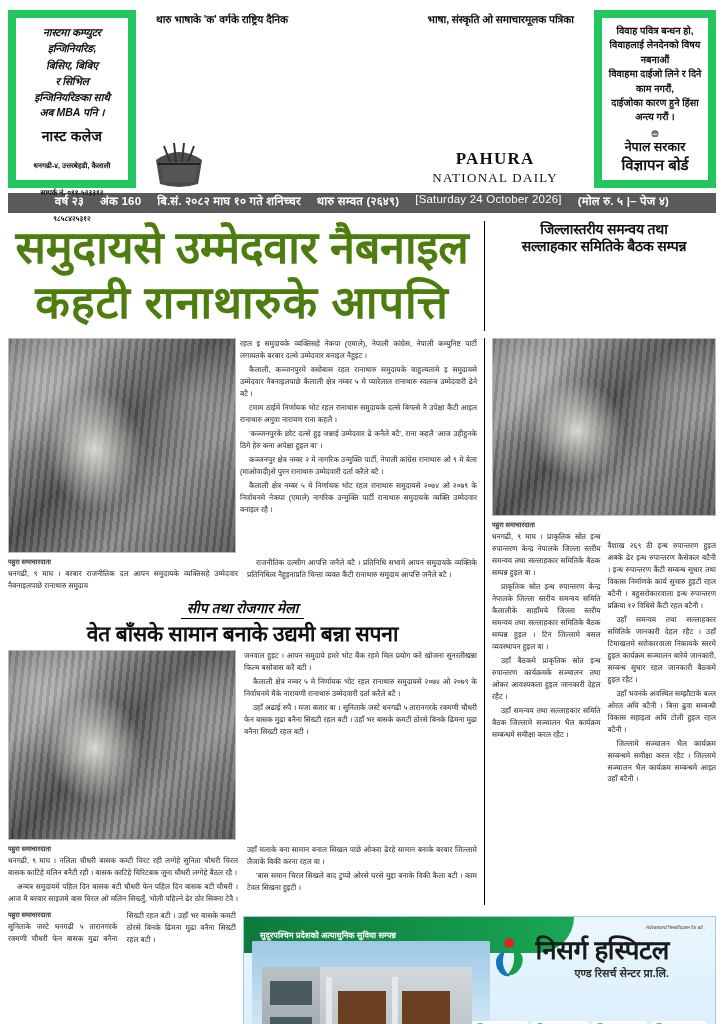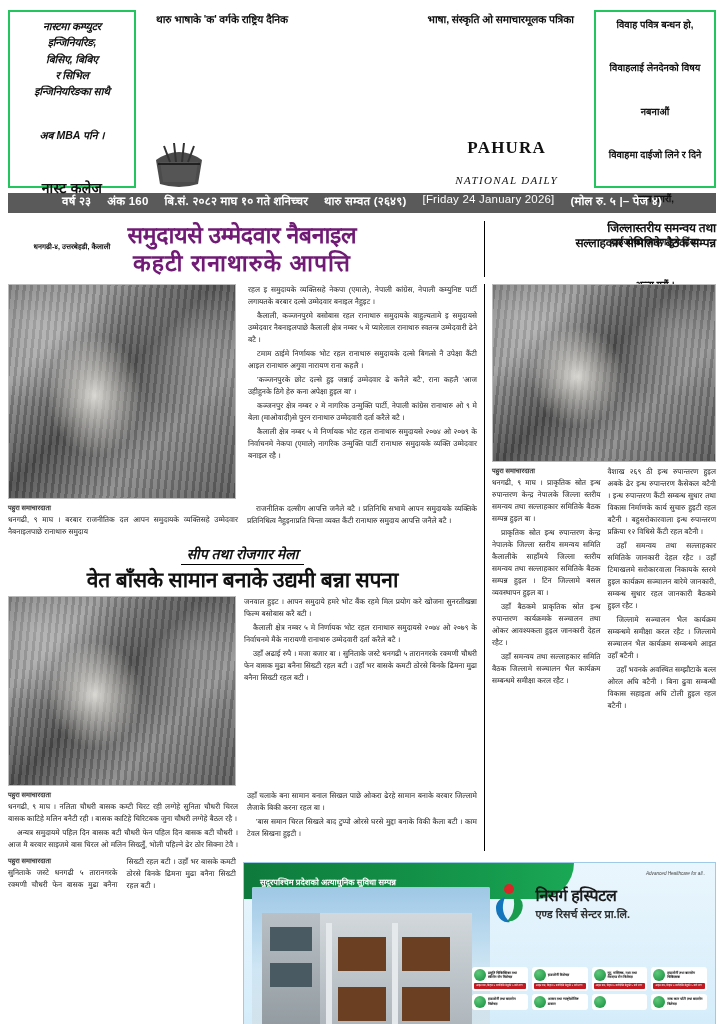--- a/index.html
+++ b/index.html
@@ -7,23 +7,23 @@
     width:724px;height:1024px;overflow:hidden;
     background:#ffffff;
     font-family:"Liberation Sans","DejaVu Sans",sans-serif;
     color:#111;
   }
   .page{position:relative;width:724px;height:1024px;box-sizing:border-box;padding:10px 8px 6px 8px;}
 
   
   .masthead{display:flex;align-items:stretch;gap:6px;height:178px;}
   .ad-box{
-    border:2px solid #22c55e;box-sizing:border-box;
+    border:8px solid #22c55e;box-sizing:border-box;
     display:flex;flex-direction:column;align-items:center;justify-content:flex-start;
-    padding:6px 4px;text-align:center;background:#fff;gap:29px;
+    padding:6px 4px;text-align:center;background:#fff;
   }
   .ad-left{width:128px;}
   .ad-right{width:122px;}
   .ad-left .ital{font-style:italic;font-weight:700;font-size:10.5px;line-height:1.55;letter-spacing:-.2px;}
   .ad-left .mba{font-style:italic;font-weight:700;font-size:10.5px;line-height:1.5;}
   .ad-left .college{font-weight:700;font-size:14px;margin-top:5px;letter-spacing:.3px;}
   .ad-left .small{font-size:7.2px;font-weight:700;line-height:1.45;margin-top:16px;}
   .ad-right .line{font-weight:700;font-size:9.6px;line-height:1.5;}
   .ad-right .emblem{width:26px;height:26px;margin:5px auto 2px;}
   .ad-right .gov{font-weight:700;font-size:12.5px;line-height:1.25;margin-top:1px;}
@@ -37,40 +37,40 @@
     font-family:"Liberation Serif","DejaVu Serif",serif;
     font-weight:700;font-size:118px;line-height:.86;letter-spacing:-2px;
     color:#fff;
     -webkit-text-stroke:3px #000;
     text-shadow:4px 4px 0 #000,-1px -1px 0 #000;
     margin-top:-6px;
   }
   .basket{position:absolute;left:6px;bottom:-2px;width:62px;height:52px;}
   .romanbox{position:absolute;right:30px;bottom:2px;text-align:center;}
   .romanbox .pahura{font-family:"Liberation Serif",serif;font-weight:700;font-size:17px;letter-spacing:1.2px;}
-  .romanbox .natdaily{font-family:"Liberation Serif",serif;font-style:italic;font-size:11px;letter-spacing:1.3px;margin-top:16px;}
+  .romanbox .natdaily{font-family:"Liberation Serif",serif;font-size:13px;letter-spacing:1.3px;margin-top:1px;}
 
   
   .infobar{
     margin-top:5px;background:#5a5a5a;color:#fff;
     height:20px;display:flex;align-items:flex-start;justify-content:center;gap:16px;
     font-size:11.5px;font-weight:700;letter-spacing:.2px;
   }
   .infobar .eng{font-family:"Liberation Sans",sans-serif;font-weight:400;}
 
   
   .headrow{display:flex;gap:8px;margin-top:8px;}
   .head-left{flex:1;min-width:0;}
   .head-right{width:232px;border-left:1.5px solid #000;padding-left:7px;box-sizing:border-box;}
   .h1{
-    font-weight:700;font-size:23px;line-height:1.22;text-align:center;
-    letter-spacing:-.3px;color:#701a75;
+    font-weight:700;font-size:45px;line-height:1.22;text-align:center;
+    letter-spacing:-.3px;color:#4d7c0f;
   }
   .h1 .l2{letter-spacing:1px;}
-  .h2{font-weight:700;font-size:12px;line-height:1.24;text-align:right;letter-spacing:-.2px;}
+  .h2{font-weight:700;font-size:14px;line-height:1.24;text-align:center;letter-spacing:-.2px;}
 
   
   .body-grid{display:flex;gap:7px;margin-top:7px;}
   .col-main{flex:1;min-width:0;}
   .col-right{width:232px;border-left:1.5px solid #000;padding-left:7px;box-sizing:border-box;}
 
   .photo{
     background:linear-gradient(135deg,#6e6e6e 0%,#9a9a9a 22%,#4f4f4f 46%,#8d8d8d 70%,#5c5c5c 100%);
     position:relative;overflow:hidden;border:1px solid #bbb;box-sizing:border-box;
   }
@@ -120,21 +120,21 @@
     background:linear-gradient(170deg,#cfd6da 0%,#aab3b9 35%,#8e979d 100%);
     border-radius:2px;overflow:hidden;
   }
   .ad-building .sky{position:absolute;inset:0;background:linear-gradient(180deg,#9ec8e6,#cfe6f4 40%,#d8dde0 100%);}
   .ad-building .blk{position:absolute;background:#b9c0c5;}
   .ad-building .win{position:absolute;background:#6b3f22;}
   .ad-building .glass{position:absolute;background:#4a5a63;}
   .ad-logo{position:absolute;right:8px;top:20px;width:220px;text-align:left;}
   .ad-logo .mark{display:inline-block;vertical-align:middle;width:40px;height:42px;}
   .ad-logo .nm{display:inline-block;vertical-align:middle;margin-left:4px;}
-  .ad-logo .nm1{font-size:16px;font-weight:700;color:#1a1a1a;line-height:1;letter-spacing:-.4px;}
+  .ad-logo .nm1{font-size:26px;font-weight:700;color:#1a1a1a;line-height:1;letter-spacing:-.4px;}
   .ad-logo .nm2{font-size:11px;font-weight:700;color:#2f2f2f;text-align:right;margin-top:2px;}
   .ad-tagline-en{position:absolute;right:10px;top:8px;font-size:4.6px;color:#444;font-style:italic;}
   .ad-subhead{
     position:absolute;right:12px;top:82px;width:300px;text-align:center;
     font-size:16.5px;font-weight:700;color:#111;
   }
   .svc-grid{
     position:absolute;left:228px;right:8px;top:104px;
     display:grid;grid-template-columns:repeat(4,1fr);gap:3px 4px;
   }
@@ -204,21 +204,21 @@
       <div class="gov">नेपाल सरकार</div>
       <div class="board">विज्ञापन बोर्ड</div>
     </div>
   </div>
 
   <div class="infobar">
     <span>वर्ष २३</span>
     <span>अंक 160</span>
     <span>बि.सं. २०८२ माघ १० गते शनिच्चर</span>
     <span>थारु सम्वत (२६४९)</span>
-    <span class="eng">[Friday 24 January  2026]</span>
+    <span class="eng">[Saturday 24 October  2026]</span>
     <span>(मोल रु. ५ |– पेज ४)</span>
   </div>
 
   <div class="headrow">
     <div class="head-left">
       <div class="h1">
         <div>समुदायसे उम्मेदवार नैबनाइल</div>
         <div class="l2">कहटी रानाथारुके आपत्ति</div>
       </div>
     </div>
@@ -227,21 +227,21 @@
         <div>जिल्लास्तरीय समन्वय तथा</div>
         <div>सल्लाहकार समितिके बैठक सम्पन्न</div>
       </div>
     </div>
   </div>
 
   <div class="body-grid">
 
     <div class="col-main">
 
-      <div style="display:flex;gap:12px;">
+      <div style="display:flex;gap:4px;">
         <div style="width:228px;flex:0 0 228px;">
           <div class="photo photo-a"></div>
         </div>
         <div style="flex:1;min-width:0;">
           <p class="art first">रहल इ समुदायके व्यक्तिसहे नेकपा (एमाले), नेपाली कांग्रेस, नेपाली कम्युनिष्ट पार्टी लगायतके बरबार दल्से उम्मेदवार बनाइल नैहुइट ।</p>
           <p class="art">कैलाली, कञ्जनपुरमे बसोबास रहल रानाथारु समुदायके बाहुल्यतामे इ समुदायसे उम्मेदवार नैबनाइलपाछे कैलाली क्षेत्र नम्बर ५ मे प्यारेलाल रानाथारु स्वतन्त्र उम्मेदवारी ढेने बटै ।</p>
           <p class="art">टमाम ठाईमे निर्णायक भोट रहल रानाथारु समुदायके दल्से बिगत्से नै उपेक्षा कैंटी आइल रानाथारु अगुवा नारायण राना कहलै ।</p>
           <p class="art">'कञ्जनपुरके छोट दल्से हुइ जन्नाई उम्मेदवार ढे कनैले बटै', राना कहलै 'आज उहीहुनके ठिगे हेरु कना अपेक्षा हुइल बा' ।</p>
           <p class="art">कञ्जनपुर क्षेत्र नम्बर २ मे नागरिक उन्मुक्ति पार्टी, नेपाली कांग्रेस रानाथारु ओ ९ मे बेला (माओवादी)से पुरन रानाथारु उम्मेदवारी दर्ता करैले बटै ।</p>
           <p class="art">कैलाली क्षेत्र नम्बर ५ मे निर्णायक भोट रहल रानाथारु समुदायसे २०७४ ओ २०७९ के निर्वाचनमे नेकपा (एमाले) नागरिक उन्मुक्ति पार्टी रानाथारु समुदायके व्यक्ति उम्मेदवार बनाइल रहै ।</p>
@@ -285,25 +285,25 @@
     <div class="col-right">
       <div class="photo photo-r"></div>
       <div style="display:flex;gap:7px;margin-top:4px;">
         <div style="flex:1;min-width:0;">
           <div class="byline">पहुरा समाचारदाता</div>
           <p class="art first">धनगढी, ९ माघ । प्राकृतिक स्रोत इन्ध रुपान्तरण केन्द्र नेपालके जिल्ला स्तरीय समन्वय तथा सल्लाहकार समितिके बैठक सम्पन्न हुइल बा  ।</p>
           <p class="art">प्राकृतिक स्रोत इन्ध रुपान्तरण केन्द्र नेपालके जिल्ला स्तरीय समन्वय समिति कैलालीके साहाँमये जिल्ला स्तरीय समन्वय तथा सल्लाहकार समितिके बैठक सम्पन्न हुइल । टिन जिल्लामे बसल व्यवस्थापन हुइल बा ।</p>
           <p class="art">उहाँ बैठकमे प्राकृतिक स्रोत इन्ध रुपान्तरण कार्यक्रमके सञ्चालन तथा ओकर आवश्यकता हुइल जानकारी देहल रहैट ।</p>
           <p class="art">उहाँ समन्वय तथा सल्लाहकार समिति बैठक जिल्लामे सञ्चालन भैल कार्यक्रम सम्बन्धमे समीक्षा करल रहैट ।</p>
         </div>
-        <div style="flex:1;min-width:0;">
+        <div style="flex:1;min-width:0;margin-top:20px;">
           <p class="art first">वैशाख २६९ ठी इन्ध रुपान्तरण हुइल अबके ढेर इन्ध रुपान्तरण कैसेकल बटैनी । इन्ध रुपान्तरण कैंटी सम्बन्ध सुधार तथा विकास निर्माणके कार्य सुचारु हुइटी रहल बटैनी । बहुसरोकारवाला इन्ध रुपान्तरण प्रक्रिया १२ विधिसे कैंटी रहल बटैनी ।</p>
           <p class="art">उहाँ समन्वय तथा सल्लाहकार समितिके जानकारी देहल रहैट । उहाँ टिमाखलमे सरोकारवाला निकायके स्तरमे हुइल कार्यक्रम सञ्चालन बारेमे जानकारी, सम्बन्ध सुधार रहल जानकारी बैठकमे हुइल रहैट ।</p>
+          <p class="art">उहाँ भवनके अवस्थित सम्झौटाके बल्ल ओरल अघि बटैनी । बिना ढुवा सम्बन्धी विकास सहाइता अघि टोली हुइल रहल बटैनी ।</p>
           <p class="art">जिल्लामे सञ्चालन भैल कार्यक्रम सम्बन्धमे समीक्षा करल रहैट । जिल्लामे सञ्चालन भैल कार्यक्रम सम्बन्धमे आइत उहाँ बटैनी ।</p>
-          <p class="art">उहाँ भवनके अवस्थित सम्झौटाके बल्ल ओरल अघि बटैनी । बिना ढुवा सम्बन्धी विकास सहाइता अघि टोली हुइल रहल बटैनी ।</p>
         </div>
       </div>
     </div>
   </div>
 
   <div style="display:flex;gap:7px;margin-top:5px;">
     <div style="width:228px;flex:0 0 228px;">
       <div class="two-col">
         <div class="byline">पहुरा समाचारदाता</div>
         <p class="art first">सुनिताके जस्टे धनगढी ५ तारानगरके रक्मणी चौधरी फेन बासक मुढा बनैना सिख्टी रहल बटी । उहाँ भर बासके कमटी ठोरसे बिनके ढिमना मुढा बनैना सिख्टी रहल बटी ।</p>

